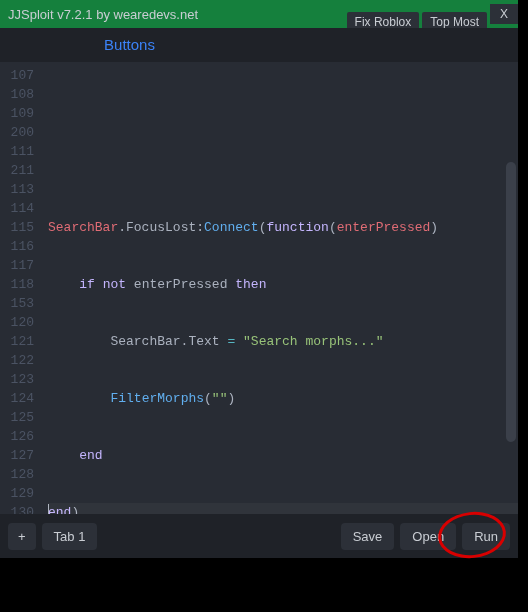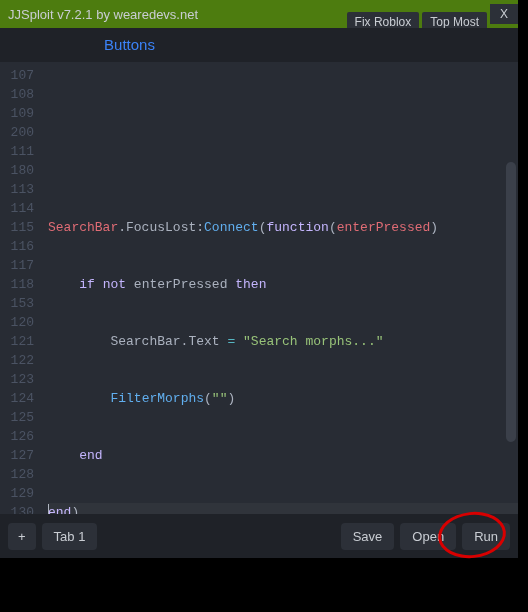--- a/index.html
+++ b/index.html
@@ -15,21 +15,21 @@
     background: #1f2228;
     width: 518px;
     height: 558px;
     display: flex;
     flex-direction: column;
   }
   .titlebar {
     display: flex;
     align-items: center;
     height: 28px;
-    background: #4d7c0f;
+    background: #15803d;
     color: #c9cdd3;
     font-size: 13px;
     padding-left: 8px;
   }
   .titlebar .spacer { flex: 1; }
   .titlebar .tb-btn {
     background: #2c3038;
     color: #c9cdd3;
     font-size: 12px;
     padding: 3px 8px;
@@ -167,21 +167,21 @@
     <div class="tab active">Lua Executor</div>
   </div>
 
   <div class="editor-wrap">
     <div class="gutter" id="gutter">
         <div>107</div>
         <div>108</div>
         <div>109</div>
         <div>200</div>
         <div>111</div>
-        <div>180</div>
+        <div>211</div>
         <div>113</div>
         <div>114</div>
         <div>115</div>
         <div>116</div>
         <div>117</div>
         <div>118</div>
         <div>153</div>
         <div>120</div>
         <div>121</div>
         <div>122</div>

